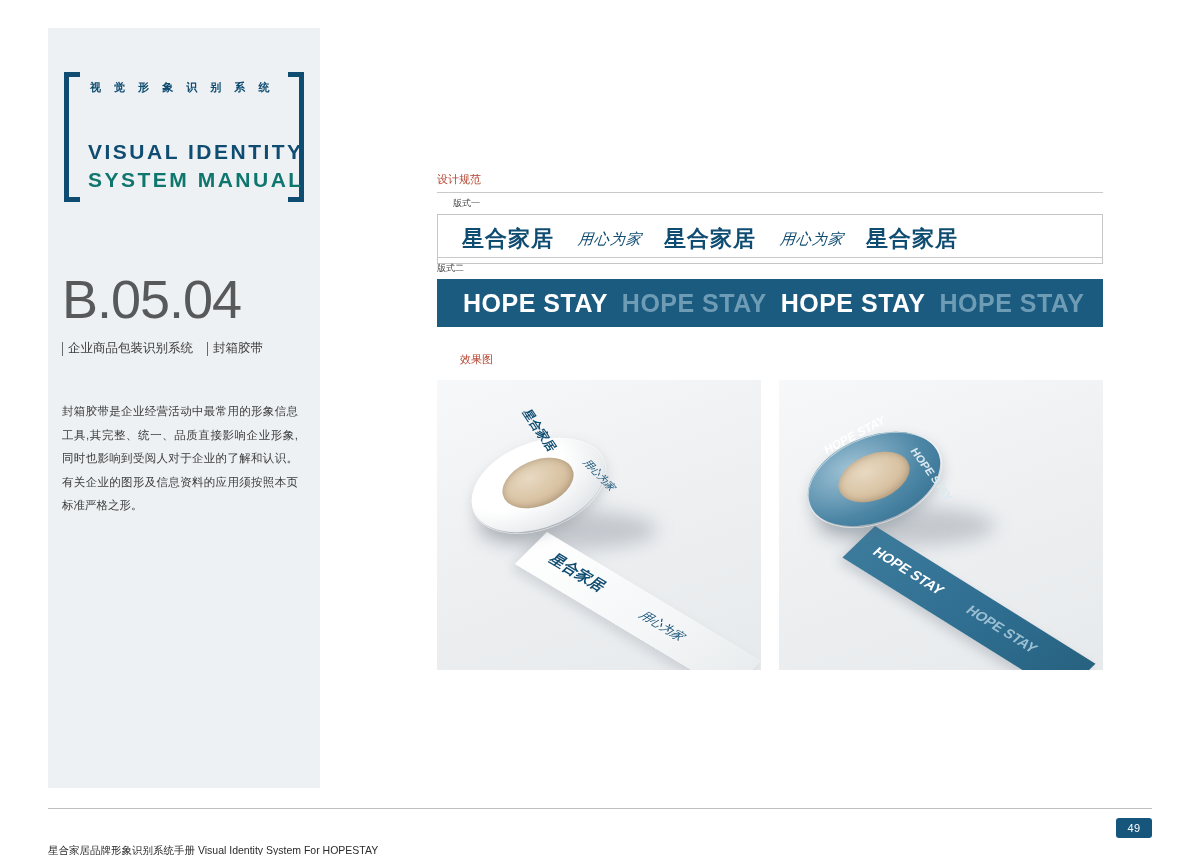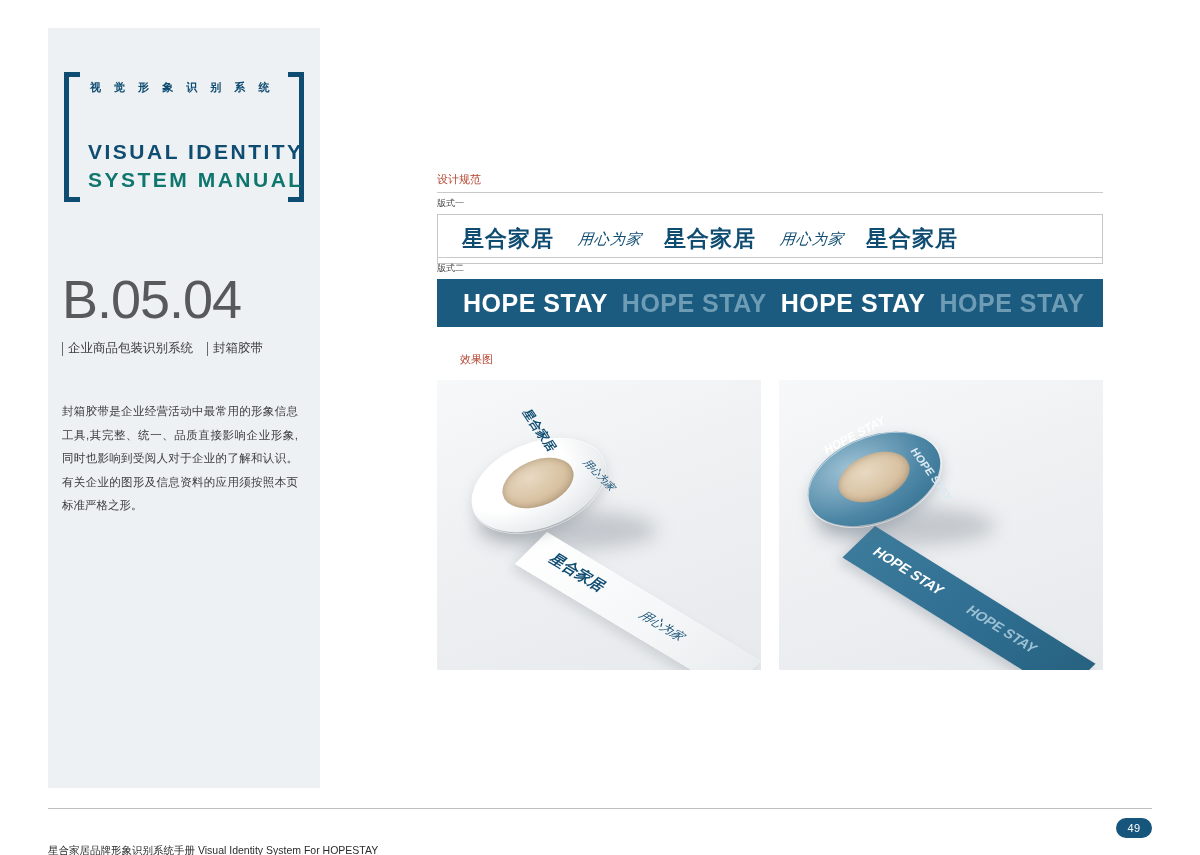--- a/index.html
+++ b/index.html
@@ -348,21 +348,21 @@
     color: #2b2b2b;
     white-space: nowrap;
     margin-top: 24px;
   }
   .page-badge {
     position: absolute;
     right: 48px;
     top: 818px;
     width: 36px;
     height: 20px;
-    border-radius: 10px;
+    border-radius: 3px;
     background: #16557c;
     color: #ffffff;
     font-size: 11px;
     display: flex;
     align-items: center;
     justify-content: center;
     letter-spacing: 0.5px;
   }
 </style>
 </head>
@@ -394,21 +394,21 @@
       <div class="body-copy">封箱胶带是企业经营活动中最常用的形象信息工具,其完整、统一、品质直接影响企业形象,同时也影响到受阅人对于企业的了解和认识。有关企业的图形及信息资料的应用须按照本页标准严格之形。</div>
 
 
     </div>
   </div>
 
   <div class="content">
 
     <div class="section-label" style="left:0; top:172px;">设计规范</div>
 
-    <div class="sub-label" style="left:0; top:197px;text-align:center;">版式一</div>
+    <div class="sub-label" style="left:16px; top:197px;text-align:center;">版式一</div>
     <div class="rule" style="left:0; top:192px; width:666px;"></div>
 
     <div class="tape-white">
       <span class="sp" style="width:24px;"></span>
       <span class="cn">星合家居</span>
       <span class="sp" style="width:24px;"></span>
       <span class="slogan">用心为家</span>
       <span class="sp" style="width:22px;"></span>
       <span class="cn">星合家居</span>
       <span class="sp" style="width:24px;"></span>

